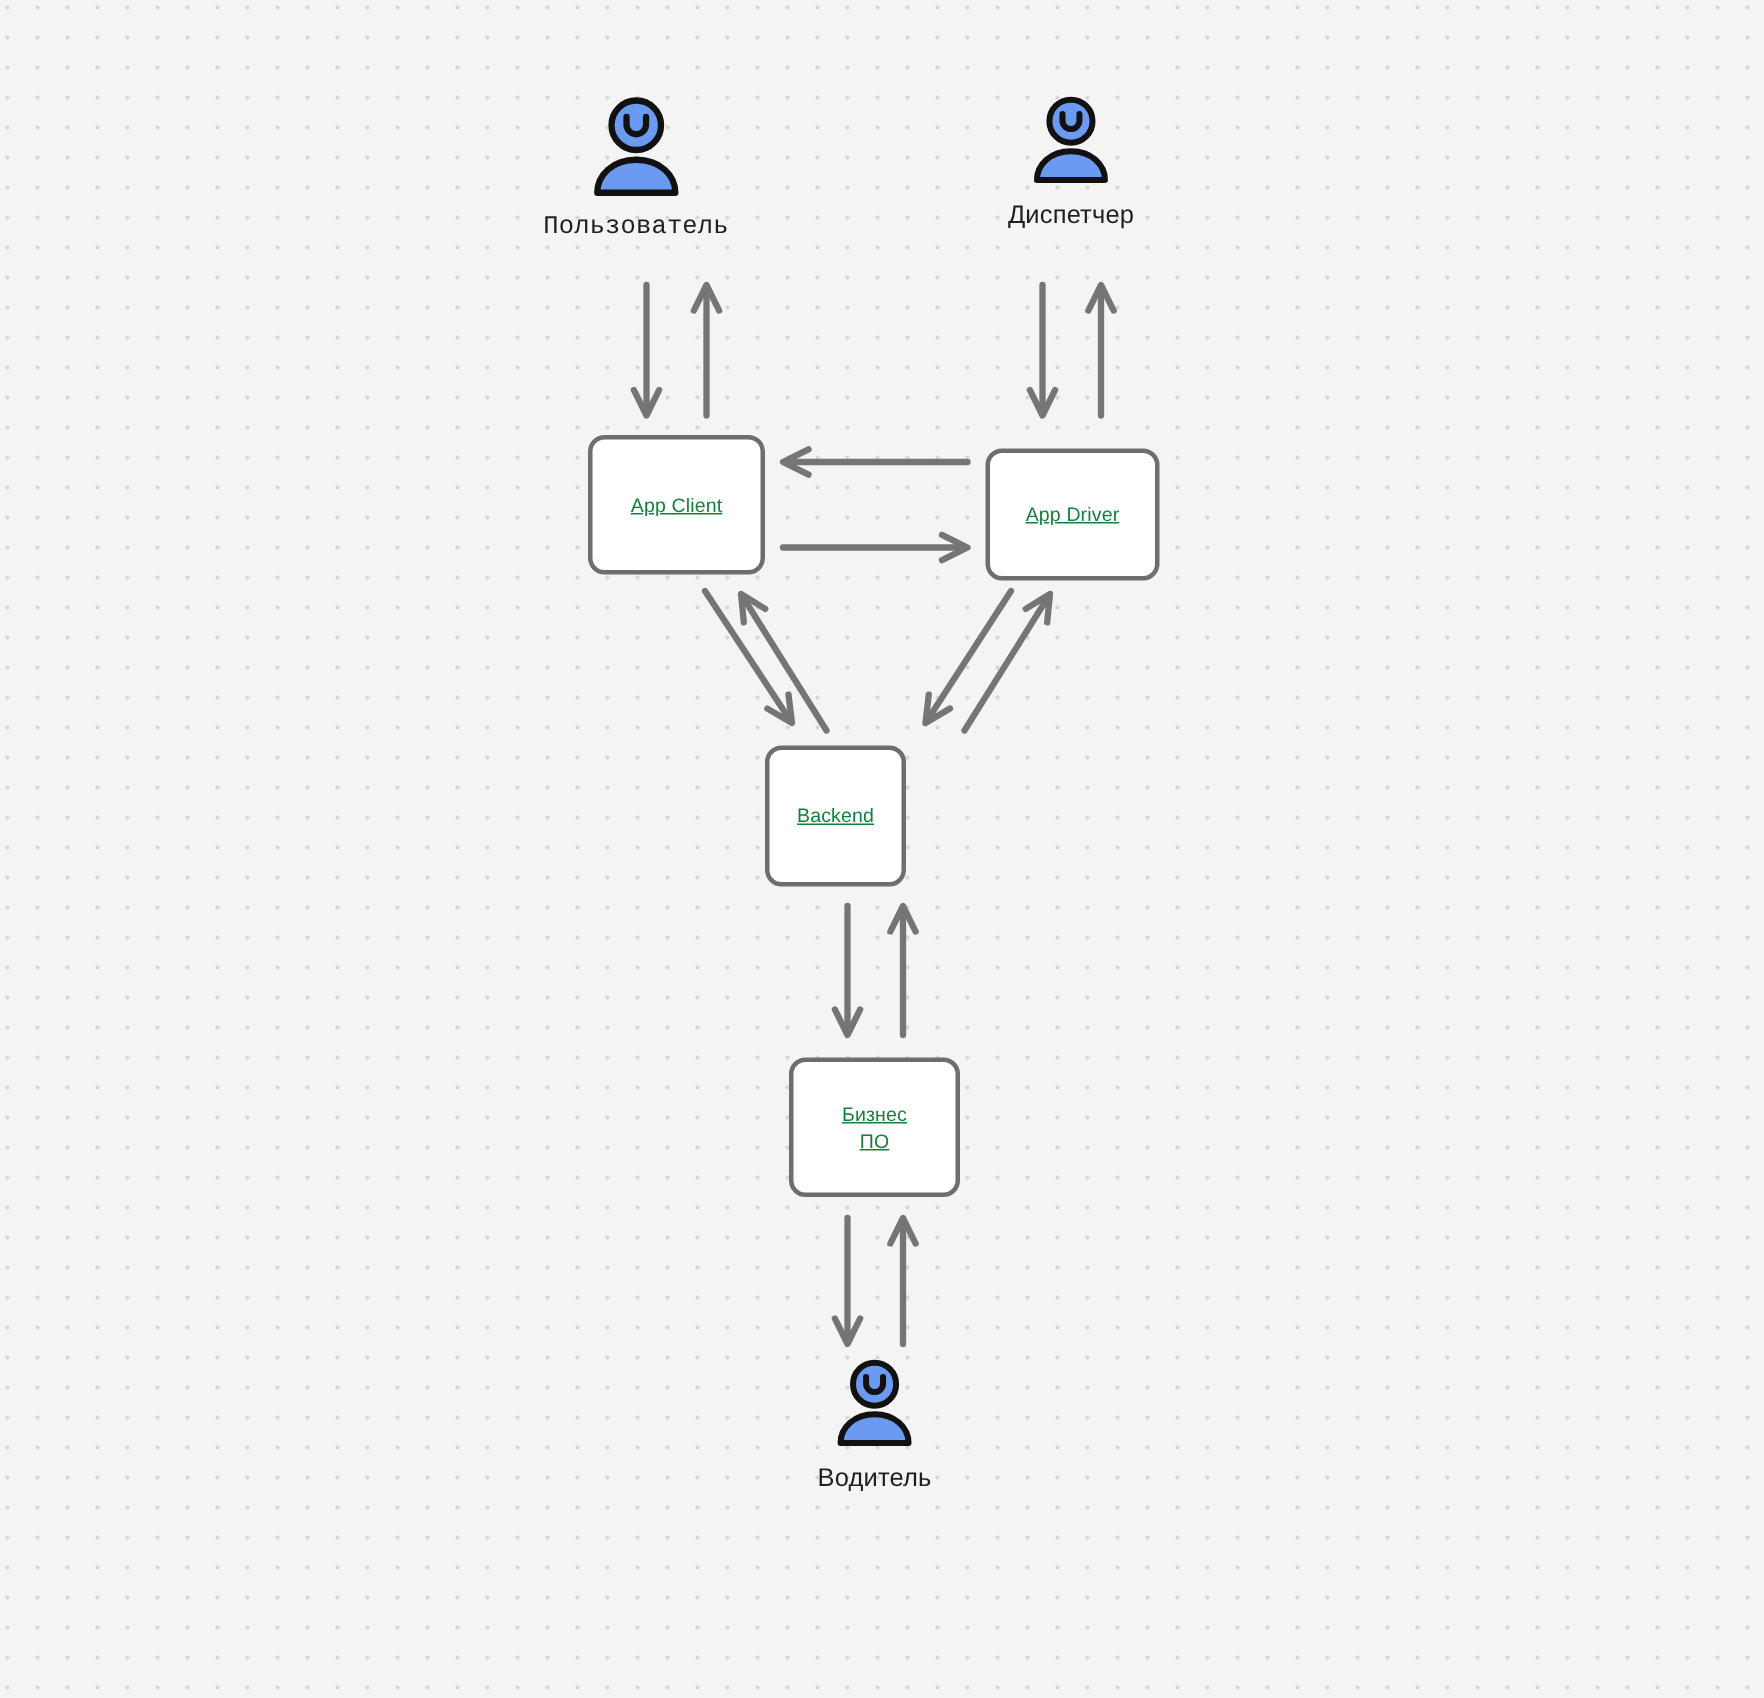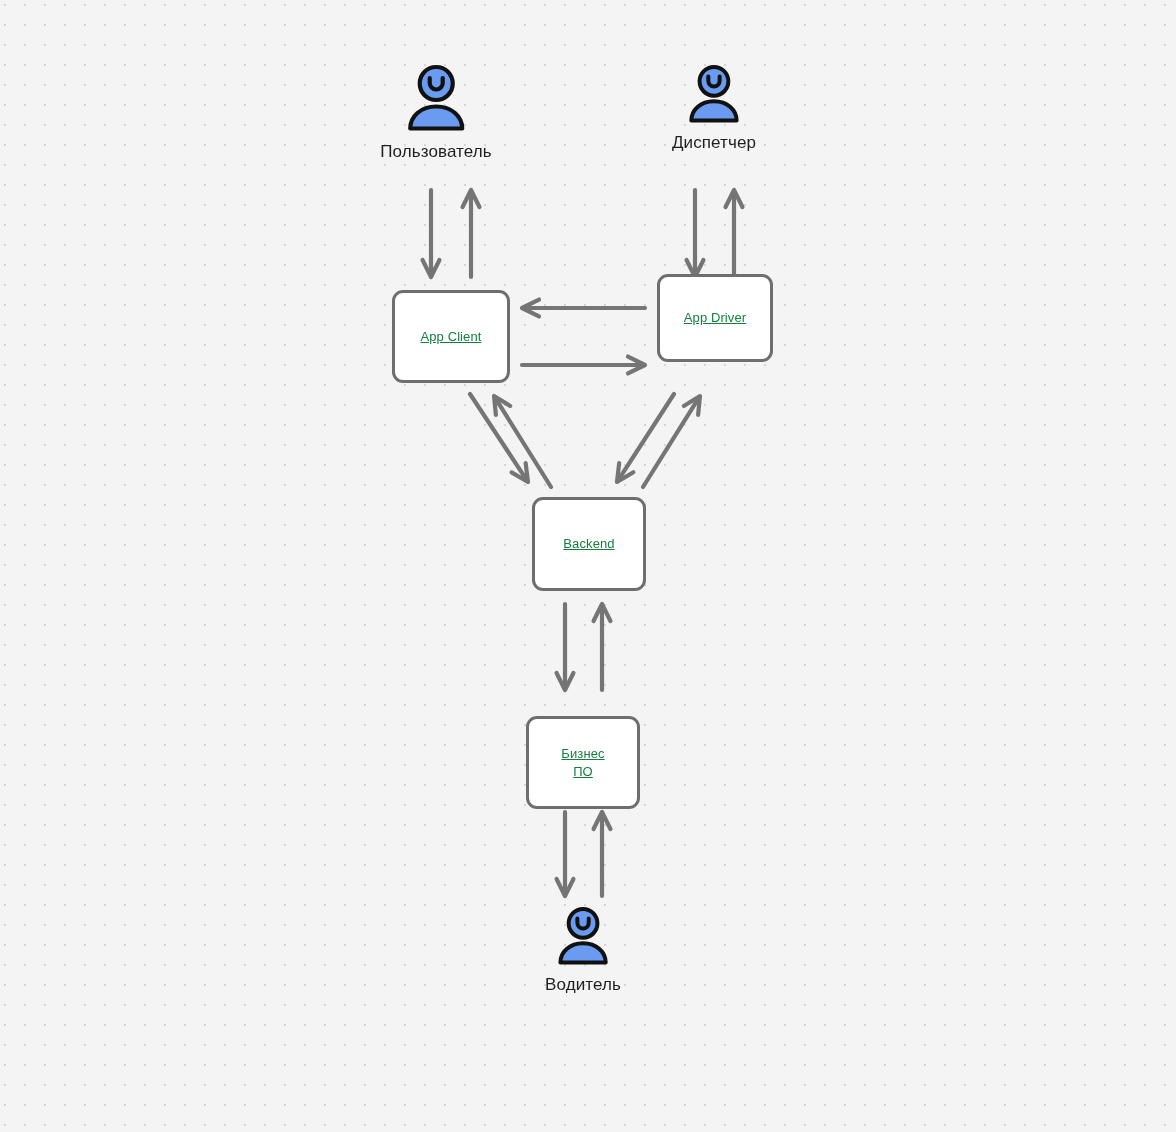--- a/index.html
+++ b/index.html
@@ -117,21 +117,21 @@
       <g>
         <line x1="565" y1="812" x2="565" y2="894" stroke="#757575" stroke-width="4.2" stroke-linecap="round"></line>
         <path d="M 556.5649859676552 878.975002547015 L 565 896 L 573.4350140323448 878.975002547015" fill="none" stroke="#757575" stroke-width="4.2" stroke-linecap="round" stroke-linejoin="round"></path>
       </g>
       <g>
         <line x1="602" y1="896" x2="602" y2="814" stroke="#757575" stroke-width="4.2" stroke-linecap="round"></line>
         <path d="M 610.4350140323448 829.024997452985 L 602 812 L 593.5649859676552 829.024997452985" fill="none" stroke="#757575" stroke-width="4.2" stroke-linecap="round" stroke-linejoin="round"></path>
       </g>
     </svg>
 
-  <div class="actor" style="left:436px; top:112px; transform:translate(-50%,-50%);">
+  <div class="actor" style="left:424px; top:112px; transform:translate(-50%,-50%);font-family:Liberation Mono, monospace;">
     <span class="actor-icon">
       <svg width="62" height="70" viewBox="0 0 62 70" xmlns="http://www.w3.org/2000/svg">
         <g stroke="#111111" stroke-width="4.2" stroke-linejoin="round">
           <path fill="#6b9bf0" d="M31 44 C 15.5 44, 5 54, 5 66 L 57 66 C 57 54, 46.5 44, 31 44 Z"></path>
           <circle cx="31" cy="21" r="16.5" fill="#6b9bf0"></circle>
         </g>
         <path d="M24.5 15.5 L24.5 20.5 A6.5 6.5 0 0 0 37.5 20.5 L37.5 15.5" fill="none" stroke="#111111" stroke-width="4.2" stroke-linecap="round"></path>
       </svg>
     </span>
     <span class="actor-label">Пользователь</span>
@@ -158,20 +158,20 @@
           <circle cx="31" cy="21" r="16.5" fill="#6b9bf0"></circle>
         </g>
         <path d="M24.5 15.5 L24.5 20.5 A6.5 6.5 0 0 0 37.5 20.5 L37.5 15.5" fill="none" stroke="#111111" stroke-width="4.6" stroke-linecap="round"></path>
       </svg>
     </span>
     <span class="actor-label">Водитель</span>
   </div>
 
   <div class="node-box" style="left:392px; top:290px; width:118px; height:93px;">App Client</div>
 
-  <div class="node-box" style="left:657px; top:274px; width:116px; height:88px;">App Driver</div>
+  <div class="node-box" style="left:657px; top:299px; width:116px; height:88px;">App Driver</div>
 
-  <div class="node-box" style="left:532px; top:497px; width:114px; height:94px;">Backend</div>
+  <div class="node-box" style="left:510px; top:497px; width:94px; height:94px;">Backend</div>
 
-  <div class="node-box" style="left:526px; top:705px; width:114px; height:93px;margin-top:11px;">Бизнес
+  <div class="node-box" style="left:526px; top:705px; width:114px; height:93px;">Бизнес
 ПО</div>
 
 </div>
 
 </body></html>

